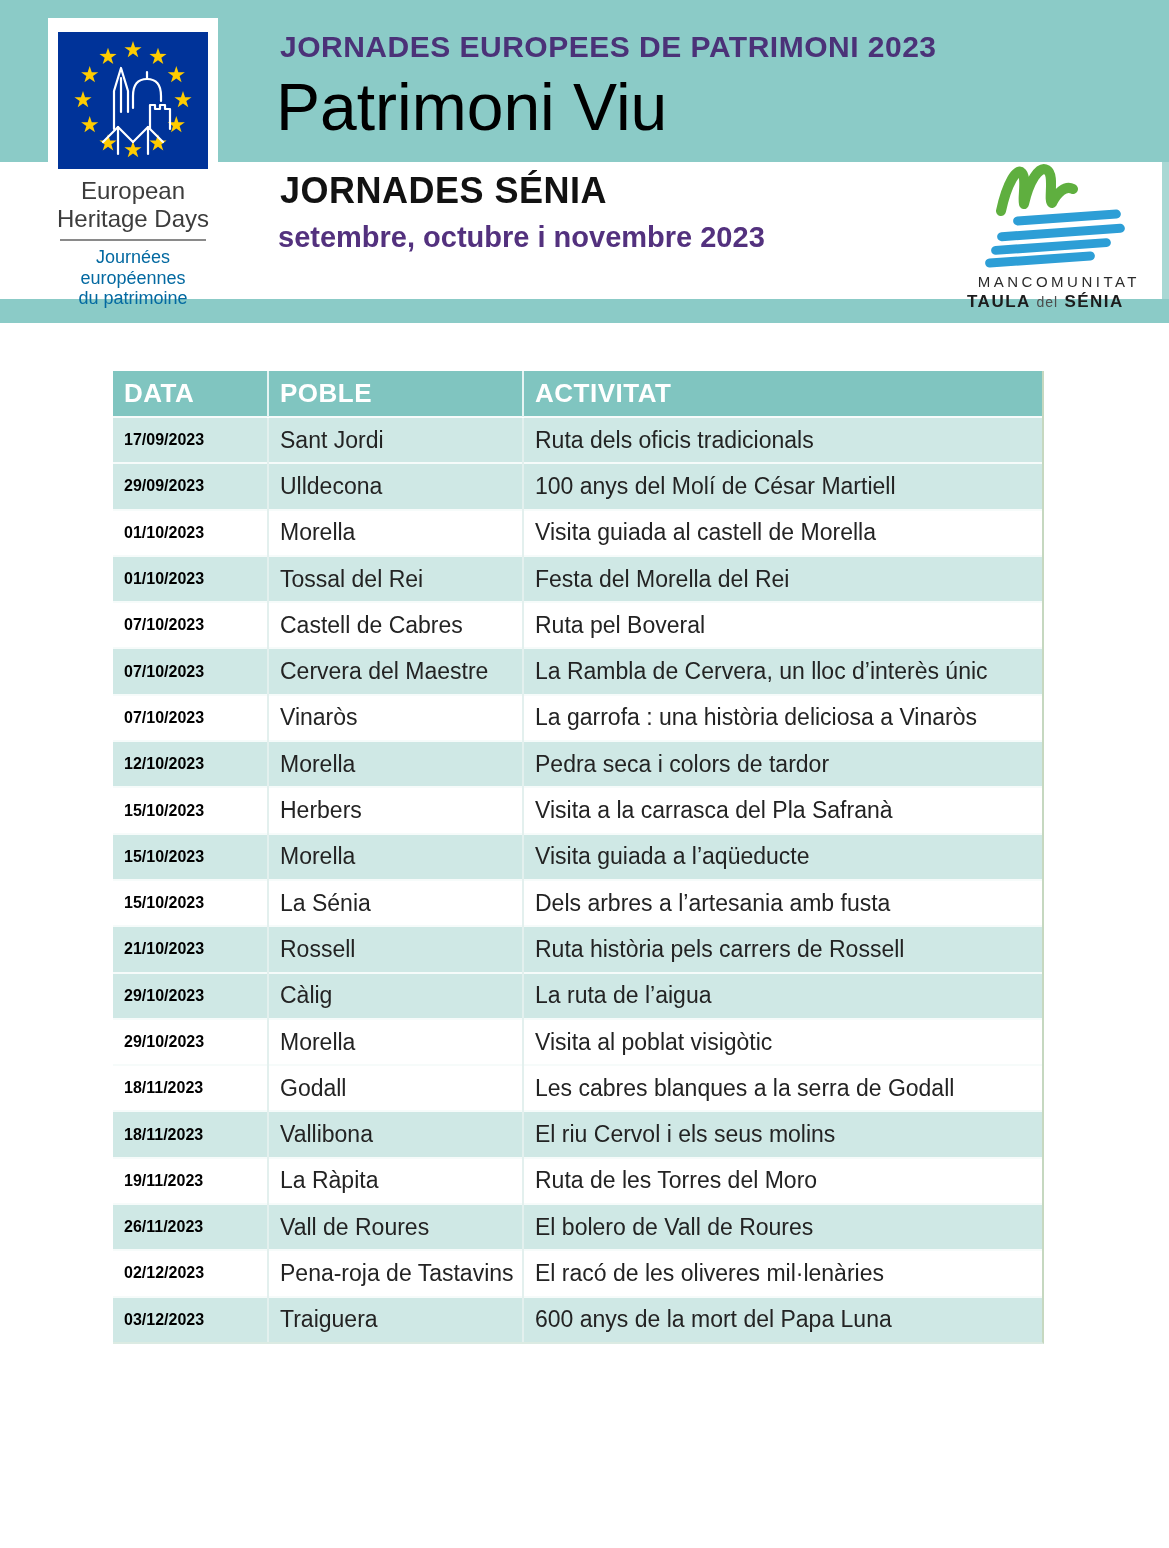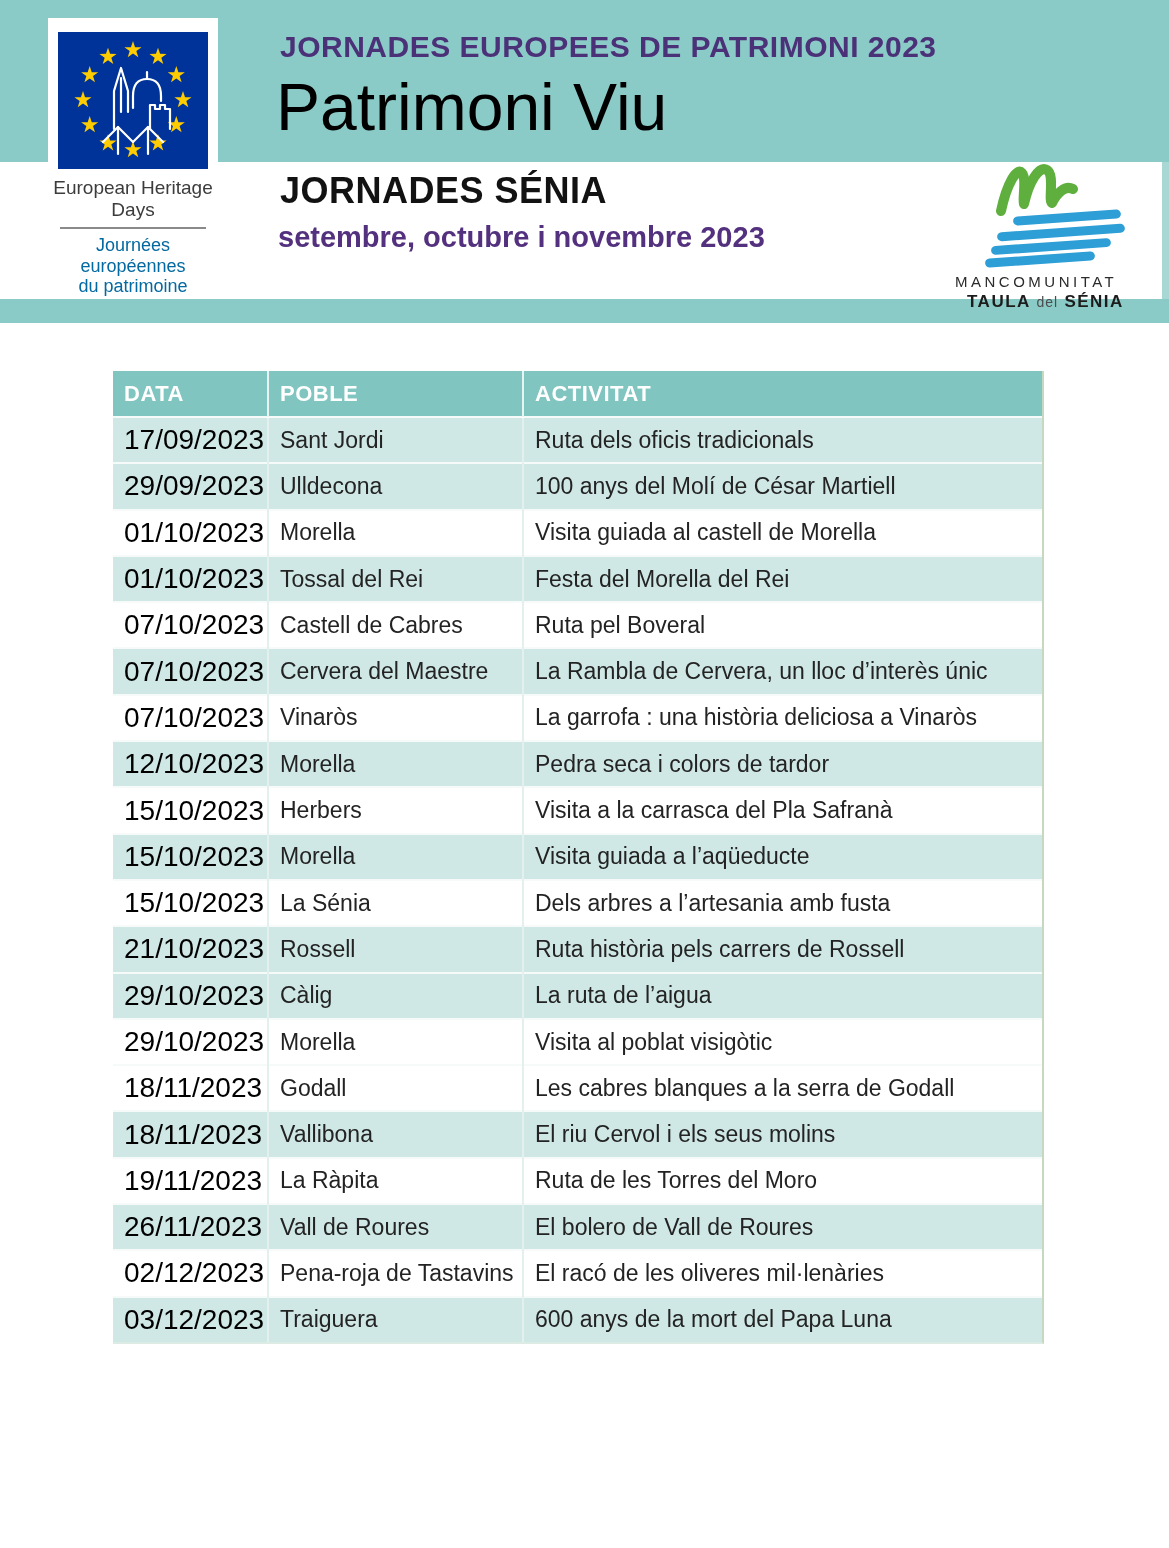--- a/index.html
+++ b/index.html
@@ -19,50 +19,50 @@
           color:#000000;line-height:1;white-space:nowrap;}
   .territory{position:absolute;left:280px;top:170px;font-size:36px;font-weight:bold;
           color:#121212;letter-spacing:.5px;white-space:nowrap;}
   .dates-line{position:absolute;left:278px;top:221px;font-size:29px;font-weight:bold;
           color:#53317e;white-space:nowrap;}
 
   
   .ehd-box{position:absolute;left:48px;top:18px;width:170px;height:234px;background:#ffffff;
            box-sizing:border-box;text-align:center;}
   .ehd-flag{display:block;margin:14px auto 8px auto;}
-  .ehd-l1{font-size:19px;color:#3c3c3c;margin:0 2px;}
+  .ehd-l1{font-size:24px;color:#3c3c3c;margin:0 2px;}
   .ehd-rule{border:none;border-top:2px solid #8a8a8a;width:146px;margin:6px auto 6px auto;}
   .ehd-l2,.ehd-l3{font-size:18px;color:#0369a1;line-height:1.15;}
 
   
   .manco{position:absolute;left:955px;top:155px;width:185px;height:150px;}
   .manco-m{position:absolute;left:38px;top:2px;}
   .b-stroke{position:absolute;background:#2d9ed6;border-radius:5px;transform:rotate(-4deg);}
   .bs1{left:58px;top:58px;width:108px;height:9px;}
   .bs2{left:42px;top:73px;width:128px;height:9px;}
   .bs3{left:36px;top:87px;width:120px;height:9px;}
   .bs4{left:30px;top:100px;width:110px;height:9px;}
-  .manco-l1{position:absolute;left:0;top:118px;width:185px;text-align:left;
+  .manco-l1{position:absolute;left:0;top:118px;width:185px;text-align:right;
             font-size:15px;letter-spacing:3.5px;color:#2b2b2b;white-space:nowrap;}
   .manco-l2{position:absolute;left:12px;top:137px;width:185px;
             font-size:17px;font-weight:bold;color:#1c1c1c;letter-spacing:1.5px;white-space:nowrap;}
   .manco-l2 .mid{font-weight:normal;font-size:14px;letter-spacing:1px;color:#4c4c4c;}
 
   
   .events{position:absolute;left:113px;top:371px;width:929px;
           border-right:2px solid #c6d8c0;border-bottom:2px solid #dcebe3;}
   table{border-collapse:collapse;width:100%;table-layout:fixed;}
   col.c-data{width:155px;} col.c-poble{width:255px;} col.c-act{width:519px;}
-  th{background:#80c5c0;color:#ffffff;font-size:22px;font-weight:bold;text-align:left;
+  th{background:#80c5c0;color:#ffffff;font-size:26px;font-weight:bold;text-align:left;
      height:45px;padding:0 0 0 11px;letter-spacing:.5px;
      border-left:2px solid rgba(255,255,255,.8);}
   th:first-child{border-left:none;}
   td{height:44.3px;font-size:23px;color:#232323;padding:0 4px 0 11px;vertical-align:middle;
      border-left:2px solid #e3f0ee;border-top:2px solid #f6fbfa;overflow:hidden;white-space:nowrap;}
-  td:first-child{border-left:none;font-weight:normal;color:#000;font-size:28px;}
+  td:first-child{border-left:none;font-weight:bold;color:#000;font-size:16px;}
   tr.alt td{background:#cfe8e5;}
 </style>
 </head>
 <body>
 
 <div class="header-band"></div>
 <div class="right-strip"></div>
 <div class="teal-bar"></div>
 
 <div class="kicker">JORNADES EUROPEES DE PATRIMONI 2023</div>

